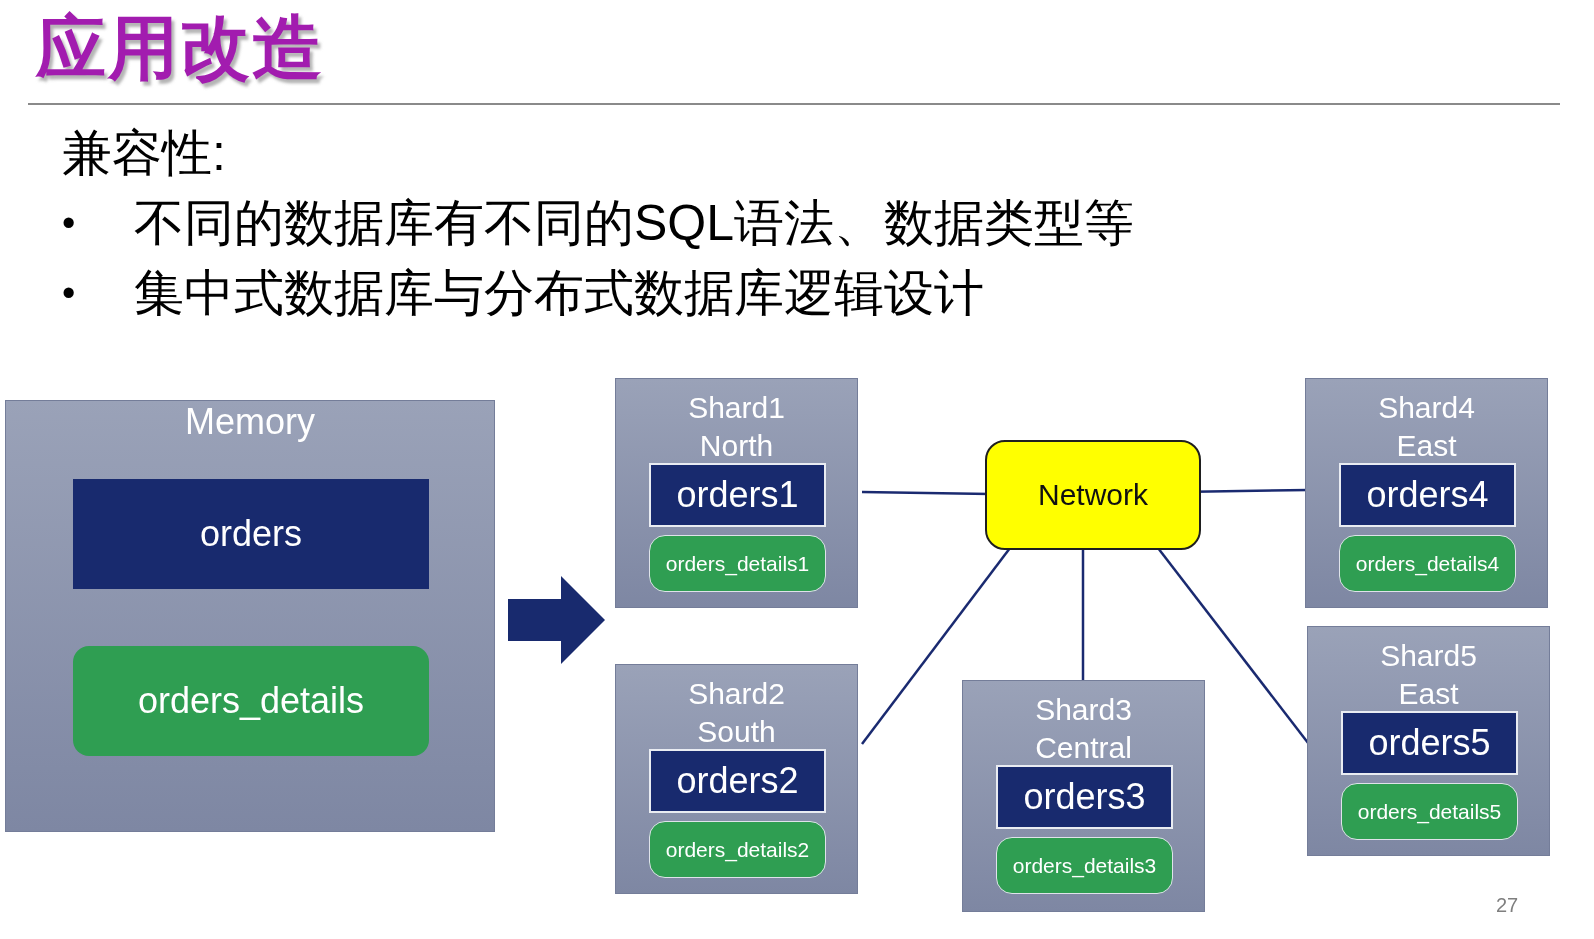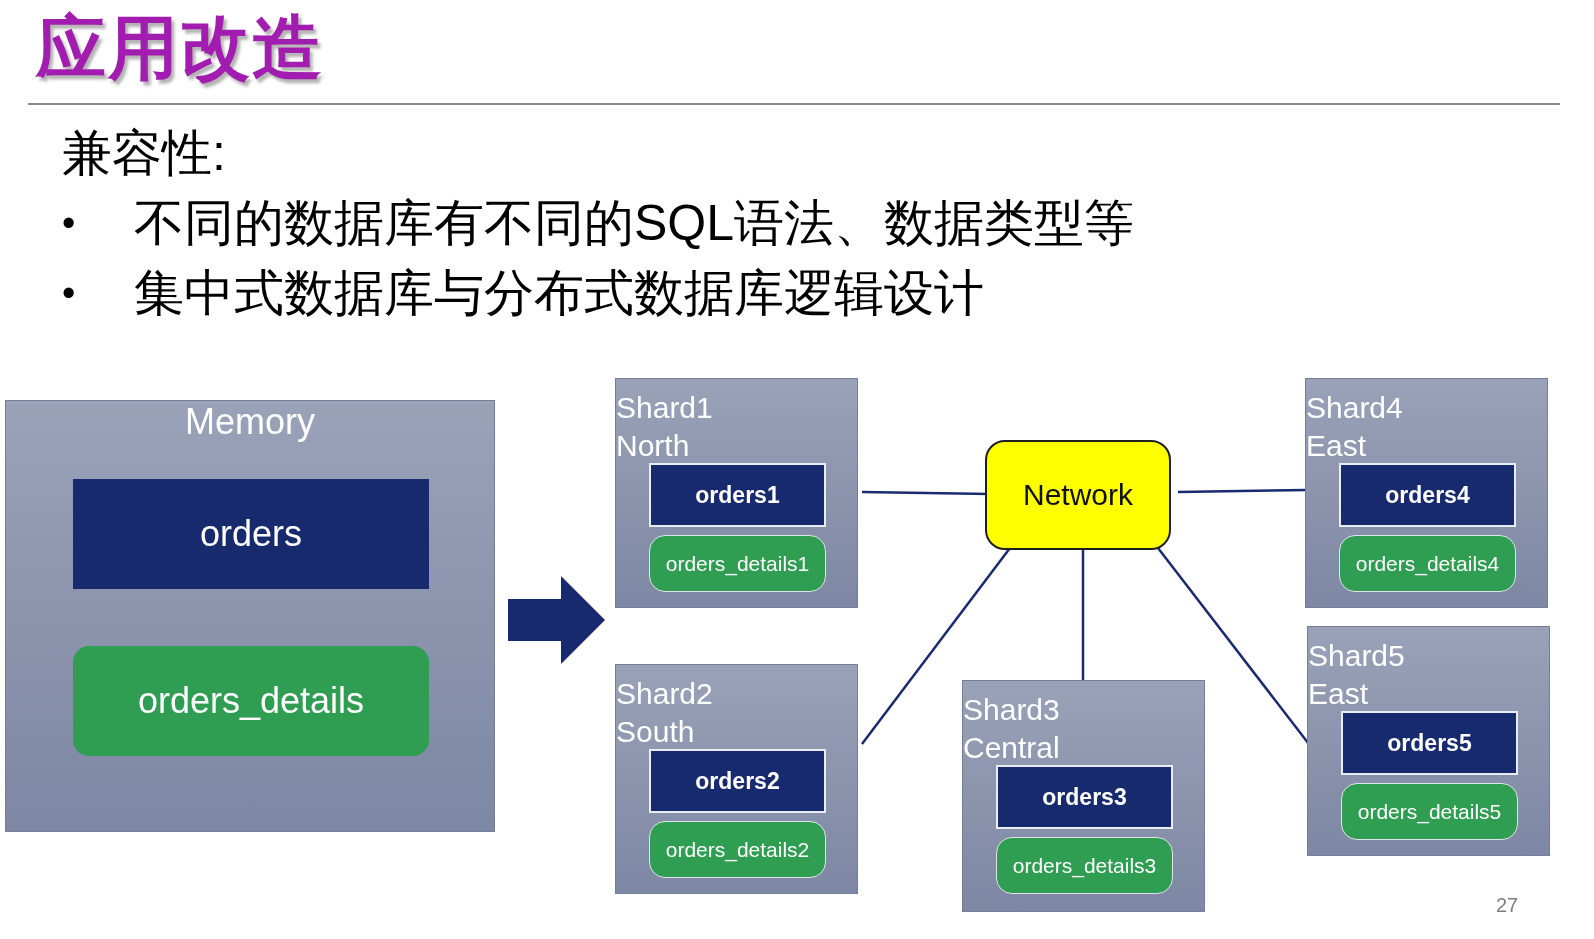--- a/index.html
+++ b/index.html
@@ -42,40 +42,39 @@
   }
   .tbl{
     position:absolute;display:flex;align-items:center;justify-content:center;
     color:#ffffff;box-sizing:border-box;
   }
   .navy{background:#182a6e;}
   .green{background:#2f9e52;border-radius:16px;}
   .mem-orders{left:67px;top:78px;width:356px;height:110px;font-size:36px;}
   .mem-details{left:67px;top:245px;width:356px;height:110px;font-size:36px;}
   
-  .shard{width:243px;height:230px;text-align:left;}
+  .shard{width:243px;height:230px;text-align:center;}
   .shard-name{color:#ffffff;font-size:30px;line-height:38px;padding-top:10px;}
   .shard-region{color:#ffffff;font-size:30px;line-height:38px;}
   .shard .s-orders{
-    left:33px;top:84px;width:177px;height:64px;font-size:23px;
+    left:33px;top:84px;width:177px;height:64px;font-size:36px;
     border:2px solid #e9ecf2;
-    font-weight:bold;
   }
   .shard .s-details{
     left:33px;top:156px;width:177px;height:57px;font-size:21px;
     border:1px solid #dfe3ea;
   }
   .shard-1{left:615px;top:378px;}
   .shard-2{left:615px;top:628px;margin-top:36px;}
   .shard-3{left:962px;top:680px;height:232px;}
   .shard-4{left:1305px;top:378px;}
   .shard-5{left:1307px;top:626px;}
   
   .network{
-    position:absolute;left:985px;top:440px;width:186px;height:110px;
+    position:absolute;left:985px;top:440px;width:216px;height:110px;
     background:#ffff00;border:2px solid #1f1f1f;border-radius:20px;
     display:flex;align-items:center;justify-content:center;
     font-size:30px;color:#111111;z-index:3;box-sizing:border-box;
   }
   
   .big-arrow{position:absolute;left:508px;top:572px;width:97px;height:96px;z-index:2;}
   .connector-layer{
     position:absolute;left:0;top:0;width:1594px;height:939px;
     z-index:1;pointer-events:none;
   }

